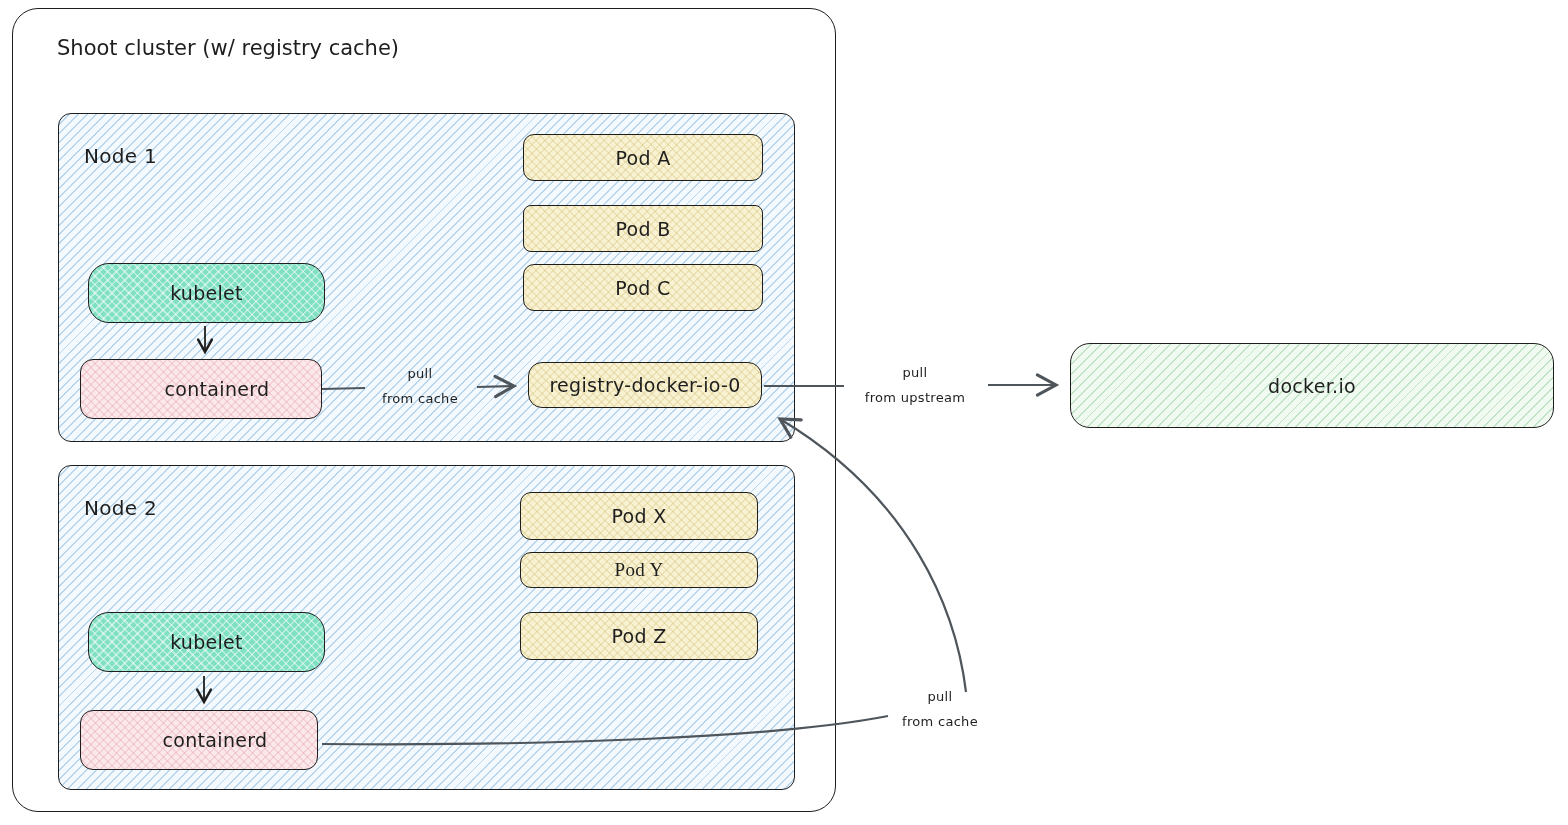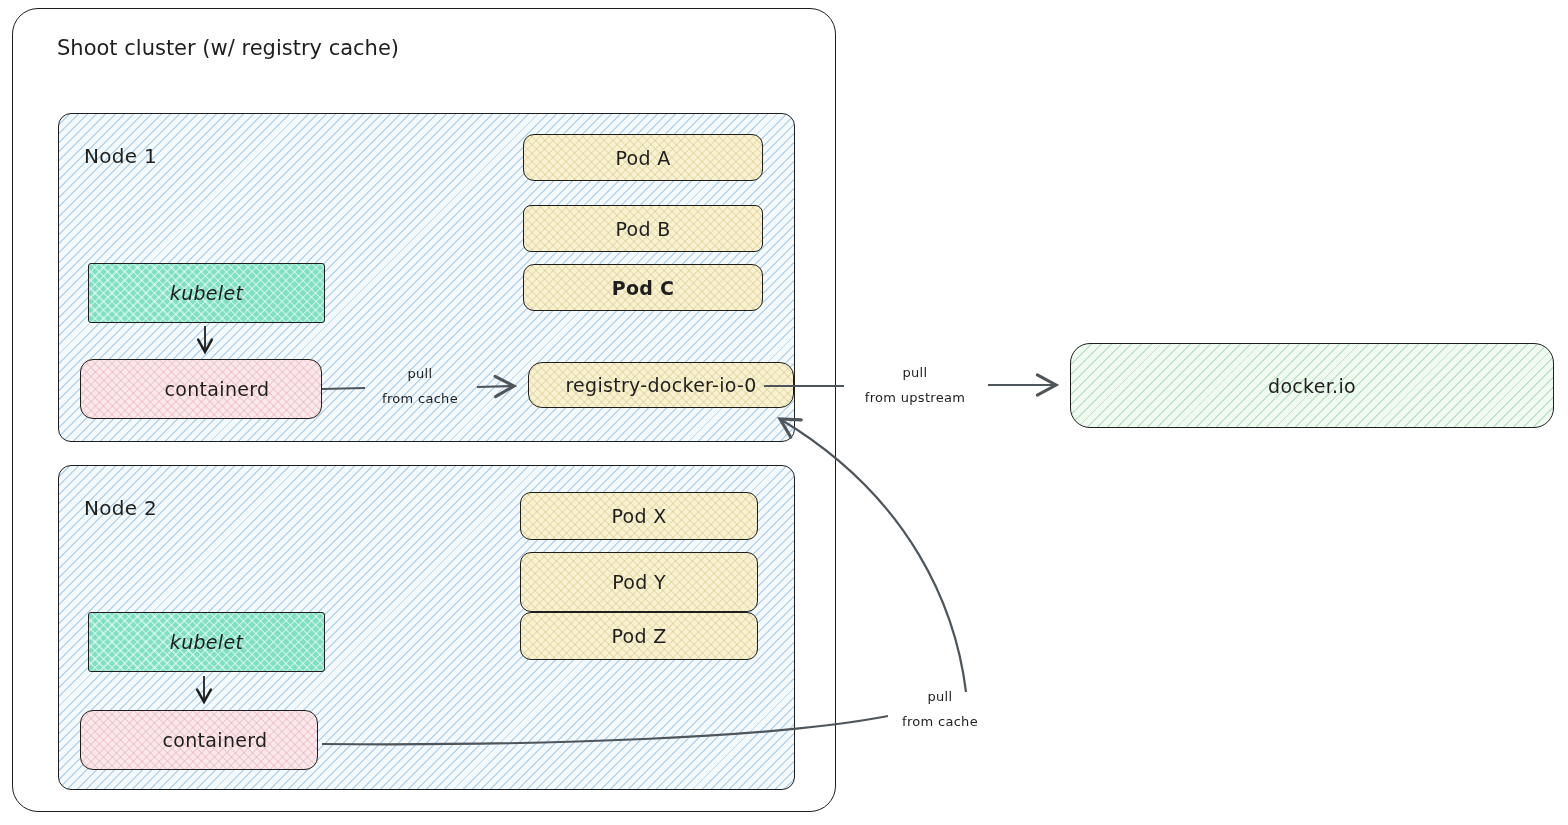--- a/index.html
+++ b/index.html
@@ -30,26 +30,25 @@
   }
   .node-title{
     position:absolute;left:25px;top:30px;
     font-size:20px;
   }
   .cluster-title{
     position:absolute;left:57px;top:36px;
     font-size:21px;
   }
   .teal{
-    border-radius:3px;
+    border-radius:21px;
     background-color:#7fe0c2;
     background-image:
       repeating-linear-gradient(45deg, rgba(255,255,255,.45) 0 1.6px, transparent 1.6px 6px),
       repeating-linear-gradient(135deg, rgba(255,255,255,.45) 0 1.6px, transparent 1.6px 6px);
-    font-style: italic;
   }
   .pink{
     border-radius:13px;
     background-color:#fae8eb;
     background-image:
       repeating-linear-gradient(45deg, rgba(226,140,152,.26) 0 1.4px, transparent 1.4px 6px),
       repeating-linear-gradient(135deg, rgba(226,140,152,.26) 0 1.4px, transparent 1.4px 6px);
     padding-left: 32px;
   }
   .yellow{
@@ -92,40 +91,40 @@
   </div>
   <div class="box pink" style="left:80px;top:359px;width:242px;height:60px;">
     <span>containerd</span>
   </div>
   <div class="box yellow" style="left:523px;top:134px;width:240px;height:47px;">
     <span>Pod A</span>
   </div>
   <div class="box yellow" style="left:523px;top:205px;width:240px;height:47px;border-radius:8px;">
     <span>Pod B</span>
   </div>
-  <div class="box yellow" style="left:523px;top:264px;width:240px;height:47px;font-weight:bold;">
+  <div class="box yellow" style="left:523px;top:264px;width:240px;height:47px;">
     <span>Pod C</span>
   </div>
-  <div class="box yellow" style="left:528px;top:362px;width:266px;height:46px;border-radius:14px;">
+  <div class="box yellow" style="left:528px;top:362px;width:234px;height:46px;border-radius:14px;">
     <span>registry-docker-io-0</span>
   </div>
 
   <div class="box node" style="left:58px;top:465px;width:737px;height:325px;padding-left:16px;">
     <div class="node-title">Node 2</div>
   </div>
   <div class="box teal" style="left:88px;top:612px;width:237px;height:60px;">
     <span>kubelet</span>
   </div>
   <div class="box pink" style="left:80px;top:710px;width:238px;height:60px;">
     <span>containerd</span>
   </div>
   <div class="box yellow" style="left:520px;top:492px;width:238px;height:48px;text-align:center;">
     <span>Pod X</span>
   </div>
-  <div class="box yellow" style="left:520px;top:552px;width:238px;height:60px;">
+  <div class="box yellow" style="left:520px;top:552px;width:238px;height:36px;font-family:Liberation Serif, serif;">
     <span>Pod Y</span>
   </div>
   <div class="box yellow" style="left:520px;top:612px;width:238px;height:48px;">
     <span>Pod Z</span>
   </div>
 
   <div class="box green" style="left:1070px;top:343px;width:484px;height:85px;">
     <span>docker.io</span>
   </div>
 

